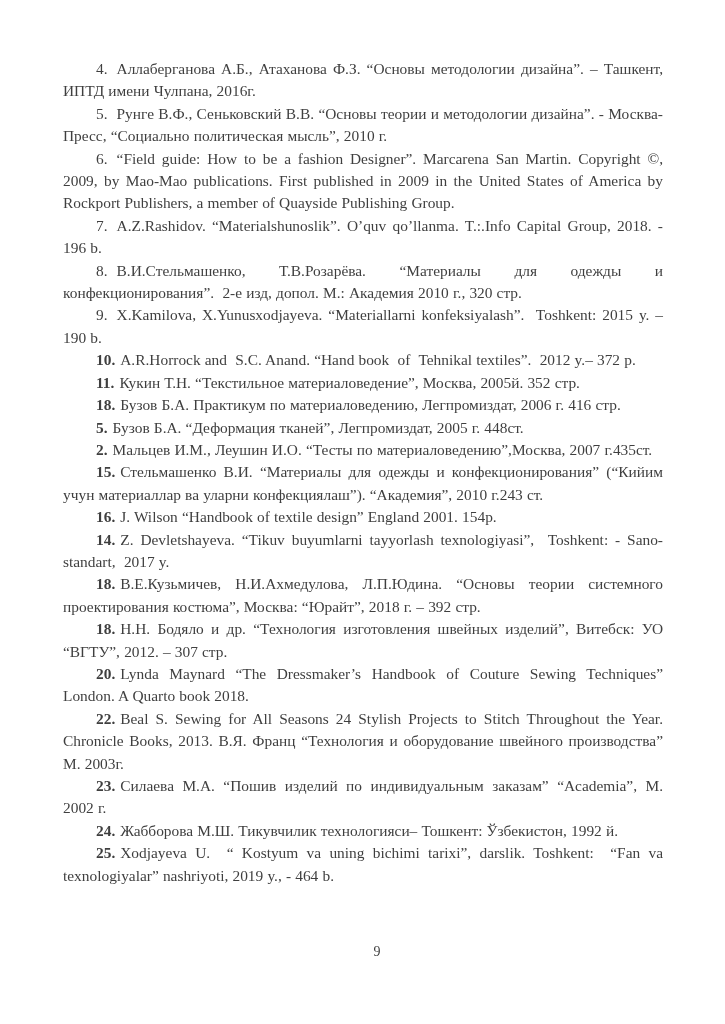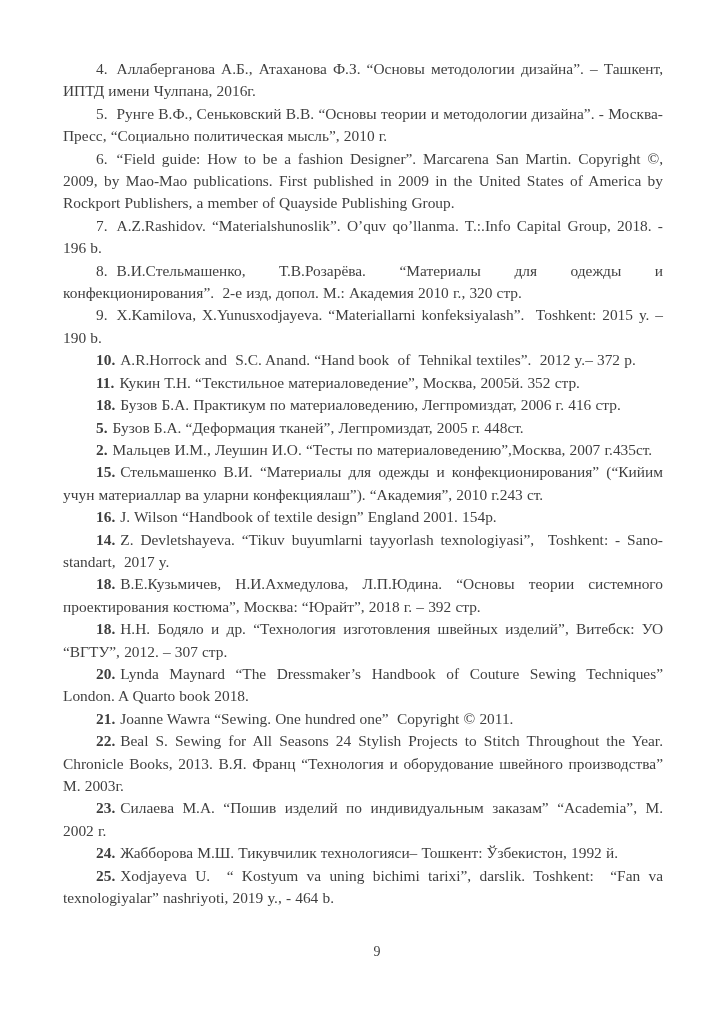--- a/index.html
+++ b/index.html
@@ -60,20 +60,19 @@
     <p class="ref"><span class="num">11.</span><span class="txt">Кукин Т.Н. “Текстильное материаловедение”, Москва, 2005й. 352 стр.</span></p>
     <p class="ref"><span class="num">18.</span><span class="txt">Бузов Б.А. Практикум по материаловедению, Легпромиздат, 2006 г. 416 стр.</span></p>
     <p class="ref"><span class="num">5.</span><span class="txt">Бузов Б.А. “Деформация тканей”, Легпромиздат, 2005 г. 448ст.</span></p>
     <p class="ref"><span class="num">2.</span><span class="txt">Мальцев И.М., Леушин И.О. “Тесты по материаловедению”,Москва, 2007 г.435ст.</span></p>
     <p class="ref"><span class="num">15.</span><span class="txt">Стельмашенко В.И. “Материалы для одежды и конфекционирования” (“Кийим учун материаллар ва уларни конфекциялаш”). “Академия”, 2010 г.243 ст.</span></p>
     <p class="ref"><span class="num">16.</span><span class="txt">J. Wilson “Handbook of textile design” England 2001. 154p.</span></p>
     <p class="ref"><span class="num">14.</span><span class="txt">Z. Devletshayeva. “Tikuv buyumlarni tayyorlash texnologiyasi”,&nbsp; Toshkent: - Sano-standart,&nbsp; 2017 y.</span></p>
     <p class="ref"><span class="num">18.</span><span class="txt">В.Е.Кузьмичев, Н.И.Ахмедулова, Л.П.Юдина. “Основы теории системного проектирования костюма”, Москва: “Юрайт”, 2018 г. – 392 стр.</span></p>
     <p class="ref"><span class="num">18.</span><span class="txt">Н.Н. Бодяло и др. “Технология изготовления швейных изделий”, Витебск: УО “ВГТУ”, 2012. – 307 стр.</span></p>
     <p class="ref"><span class="num">20.</span><span class="txt">Lynda Maynard “The Dressmaker’s Handbook of Couture Sewing Techniques” London. A Quarto book 2018.</span></p>
-    <p class="ref"><span class="num">21.</span><span class="txt">Joanne Wawra “Sewing. One hundred one”&nbsp; Copyright © 2011.</span></p>
     <p class="ref"><span class="num">22.</span><span class="txt">Beal S. Sewing for All Seasons 24 Stylish Projects to Stitch Throughout the Year. Chronicle Books, 2013. В.Я. Франц “Технология и оборудование швейного производства” М. 2003г.</span></p>
     <p class="ref"><span class="num">23.</span><span class="txt">Силаева М.А. “Пошив изделий по индивидуальным заказам” “Academia”, М. 2002 г.</span></p>
     <p class="ref"><span class="num">24.</span><span class="txt">Жабборова М.Ш. Тикувчилик технологияси– Тошкент: Ўзбекистон, 1992 й.</span></p>
     <p class="ref"><span class="num">25.</span><span class="txt">Xodjayeva U.&nbsp; “ Kostyum va uning bichimi tarixi”, darslik. Toshkent:&nbsp; “Fan va texnologiyalar” nashriyoti, 2019 y., - 464 b.</span></p>
   </div>
   <div class="page-num">9</div>
 </div>
 
 </body></html>

